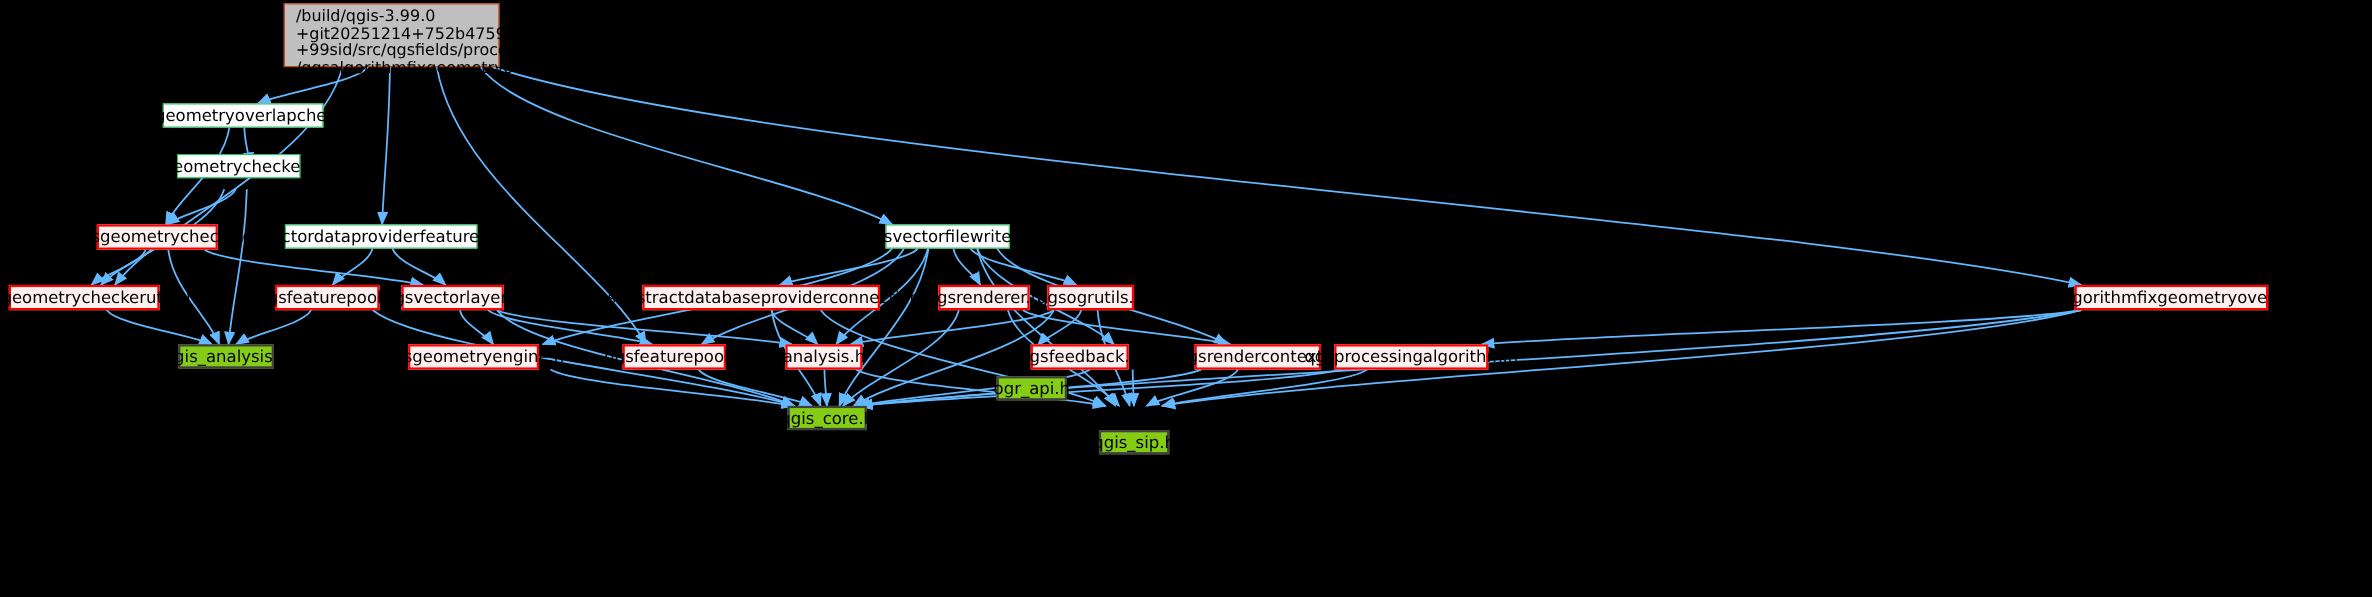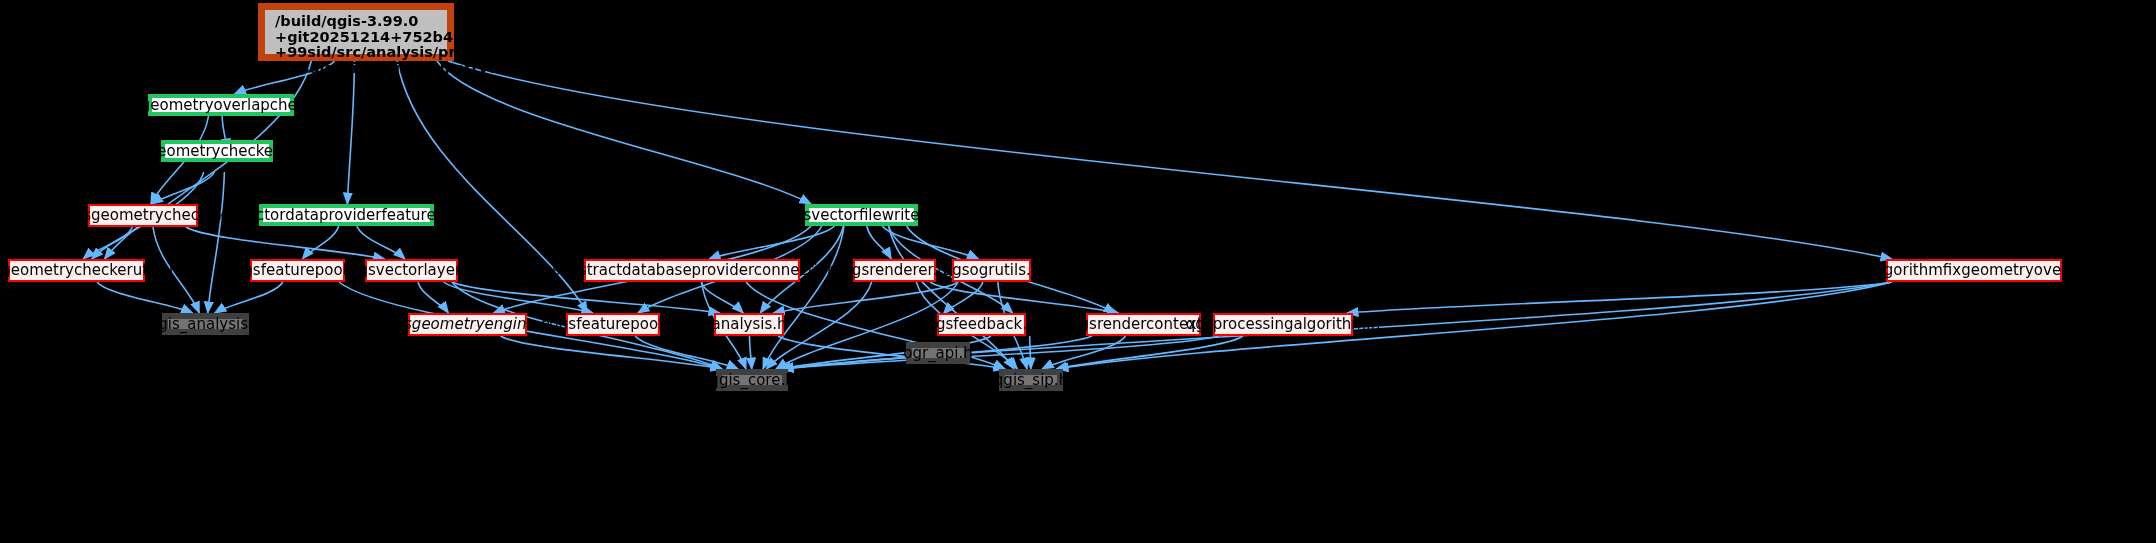--- a/index.html
+++ b/index.html
@@ -21,42 +21,41 @@
     white-space:nowrap;
     font-size:15px;
     line-height:1;
     color:#000000;
     letter-spacing:0px;
     z-index:5;
   }
   
   .n-white{
     background:#ffffff;
-    border:4px solid #22c55e;
+    border:1px solid #22c55e;
   }
   
   .n-gray{
-    background:#737373;
-    border:6px solid #404040;
+    background:#84cc16;
+    border:2px solid #404040;
   }
   
   .n-red{
     background:#fff0f0;
     border:2px solid #ff0000;
   }
   
   .n-root{
     background:#bfbfbf;
-    border:7px solid #c2410c;
+    border:1px solid #c2410c;
     display:block;
     padding:4px 8px 4px 10px;
     font-size:14.5px;
     line-height:15.6px;
     text-align:left;
-    font-weight:bold;
   }
   .n-root div{white-space:nowrap;}
 </style>
 </head>
 <body>
 
 <div id="canvas">
   <svg id="edges" viewBox="0 0 2156 543" preserveAspectRatio="none" xmlns="http://www.w3.org/2000/svg">
     <defs>
       <marker id="ah" markerWidth="9" markerHeight="9" refX="7.2" refY="3.2" orient="auto" markerUnits="strokeWidth">
@@ -118,21 +117,21 @@
         <path d="M1219.0,336.0 C1163.1,349.9 874.7,359.1 782.0,369.0" marker-end="url(#ah)"></path>
         <path d="M1242.7,336.0 C1223.8,349.9 1098.0,359.1 1056.2,369.0" marker-end="url(#ah)"></path>
         <path d="M1892.0,282.0 C1814.5,295.0 1459.1,303.7 1347.0,313.0" marker-end="url(#ah)"></path>
         <path d="M1892.0,282.0 C1701.5,318.5 995.8,342.9 782.0,369.0" marker-end="url(#ah)"></path>
         <path d="M1892.0,282.0 C1756.5,318.5 1221.3,342.9 1057.0,369.0" marker-end="url(#ah)"></path>
       </g>
   </svg>
 <div class="node n-root" style="left: 258px; top: 3px; width: 196px; height: 58px;">
       <div>/build/qgis-3.99.0</div>
       <div>+git20251214+752b475928d</div>
-      <div>+99sid/src/analysis/processing</div>
+      <div>+99sid/src/qgsfields/processing</div>
       <div>/qgsalgorithmfixgeometryoverlap.cpp</div>
     </div>
     <div class="node n-white" style="left: 148px; top: 94px; width: 146px; height: 22px;">
       <span>qgsgeometryoverlapcheck.h</span>
     </div>
     <div class="node n-white" style="left: 161px; top: 140px; width: 112px; height: 22px; justify-content: center;">
       <span>qgsgeometrycheckerror.h</span>
     </div>
     <div class="node n-red" style="left: 88px; top: 204px; width: 110px; height: 23px;">
       <span>qgsgeometrycheck.h</span>
@@ -160,21 +159,21 @@
     </div>
     <div class="node n-red" style="left: 952px; top: 259px; width: 79px; height: 23px;">
       <span>qgsogrutils.h</span>
     </div>
     <div class="node n-red" style="left: 1886px; top: 259px; width: 176px; height: 23px;">
       <span>qgsalgorithmfixgeometryoverlap.h</span>
     </div>
     <div class="node n-gray" style="left: 162px; top: 313px; width: 87px; height: 22px;">
       <span>qgis_analysis.h</span>
     </div>
-    <div class="node n-red" style="left: 408px; top: 313px; width: 119px; height: 23px; font-style: italic;">
+    <div class="node n-red" style="left: 371px; top: 313px; width: 119px; height: 23px;">
       <span>qgsgeometryengine.h</span>
     </div>
     <div class="node n-red" style="left: 566px; top: 313px; width: 94px; height: 23px;">
       <span>qgsfeaturepool.h</span>
     </div>
     <div class="node n-red" style="left: 714px; top: 313px; width: 70px; height: 23px;">
       <span>analysis.h</span>
     </div>
     <div class="node n-gray" style="left: 906px; top: 314px; width: 64px; height: 22px; margin-top: 28px;">
       <span>ogr_api.h</span>
@@ -184,16 +183,16 @@
     </div>
     <div class="node n-red" style="left: 1086px; top: 313px; width: 115px; height: 23px;">
       <span>qgsrendercontext.h</span>
     </div>
     <div class="node n-red" style="left: 1213px; top: 313px; width: 140px; height: 23px; align-items: center;">
       <span>qgsprocessingalgorithm.h</span>
     </div>
     <div class="node n-gray" style="left: 716px; top: 369px; width: 72px; height: 22px;">
       <span>qgis_core.h</span>
     </div>
-    <div class="node n-gray" style="left: 999px; top: 369px; width: 64px; height: 22px;">
+    <div class="node n-gray" style="left: 999px; top: 391px; width: 64px; height: 22px;">
       <span>qgis_sip.h</span>
     </div>
   </div>
 
 </body></html>

